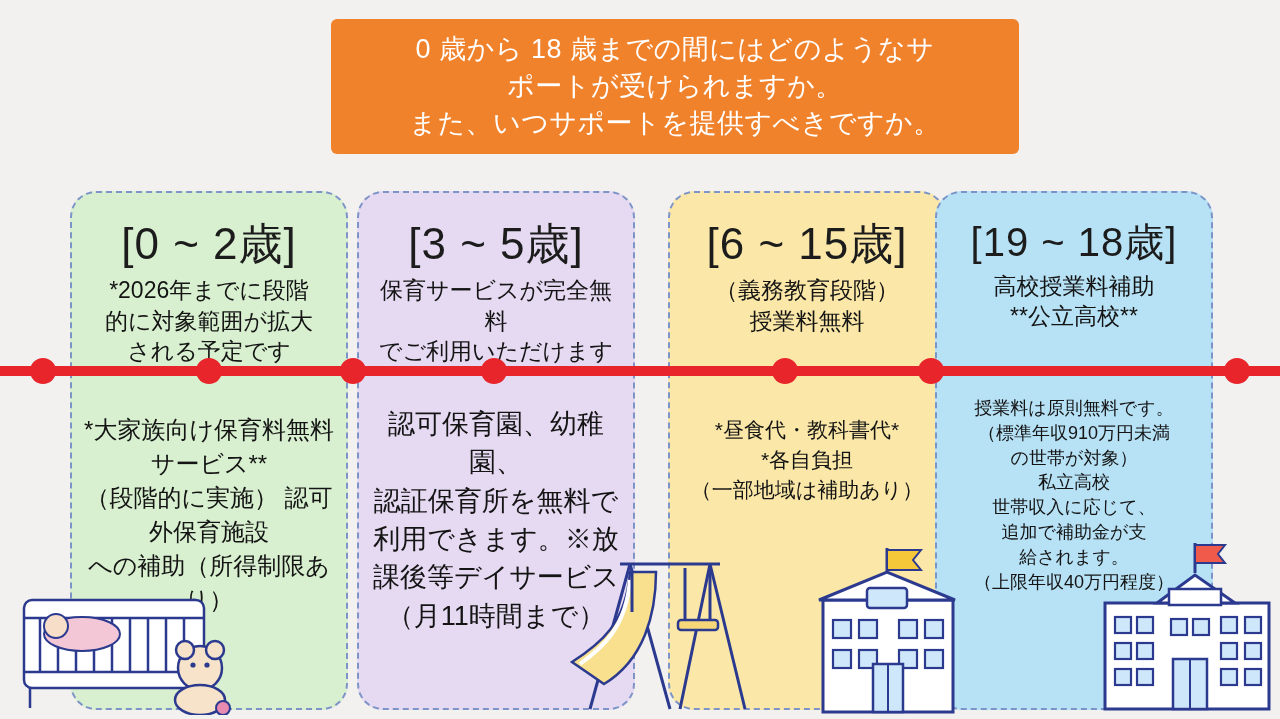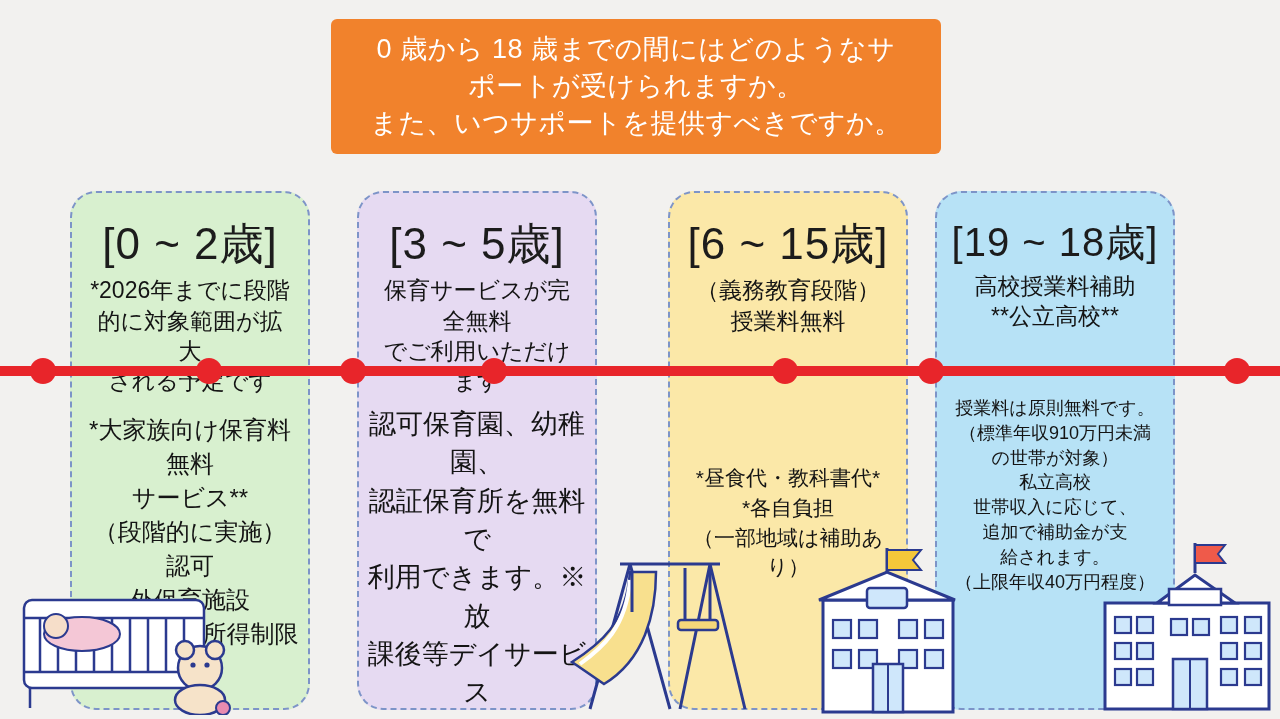--- a/index.html
+++ b/index.html
@@ -9,21 +9,21 @@
     overflow: hidden;
   }
   body {
     background: #f2f1ef;
     position: relative;
   }
   
   .title-banner {
     position: absolute;
     left: 331px; top: 19px;
-    width: 610px; height: 135px;
+    width: 688px; height: 135px;
     background: #f1822c;
     border-radius: 6px;
     display: flex;
     flex-direction: column;
     align-items: center;
     justify-content: center;
     color: #ffffff;
     font-size: 27px;
     line-height: 1.38;
     letter-spacing: 0.5px;
@@ -46,21 +46,21 @@
     border-radius: 50%;
     background: #e8252a;
     top: 358px;
     z-index: 6;
   }
 
   
   .card {
     position: absolute;
     top: 191px;
-    width: 240px;
+    width: 278px;
     height: 519px;
     border: 2px dashed #7d94c8;
     border-radius: 26px;
     padding: 12px 10px 0 10px;
     text-align: center;
     overflow: hidden;
   }
   .card.c0 { left: 70px;  background: #d8f0cf; }
   .card.c1 { left: 357px; background: #e6daf2; }
   .card.c2 { left: 668px; background: #fbe8a8; }
@@ -86,21 +86,21 @@
   .card-bottom-note {
     position: absolute;
     left: 0; right: 0;
     top: 218px;
     font-size: 19px;
     color: #141414;
     line-height: 1.42;
     padding: 0 8px;
   }
   .card.c3 .card-bottom-note { font-size: 18px; top: 203px; line-height: 1.38; }
-  .card.c2 .card-bottom-note { font-size: 21px; top: 222px; margin-top: 48px; }
+  .card.c2 .card-bottom-note { font-size: 21px; top: 222px; }
   .card.c1 .card-bottom-note { font-size: 27px; top: 212px; }
   .card.c0 .card-bottom-note { font-size: 24px; top: 220px; }
 
   
   .illus {
     position: absolute;
     z-index: 7;
     pointer-events: none;
   }
   .illus-crib   { left: 18px;  bottom: 4px;  width: 260px; height: 155px; }

